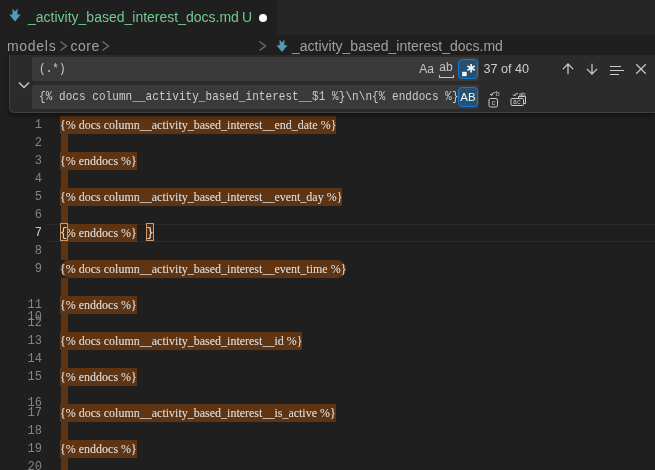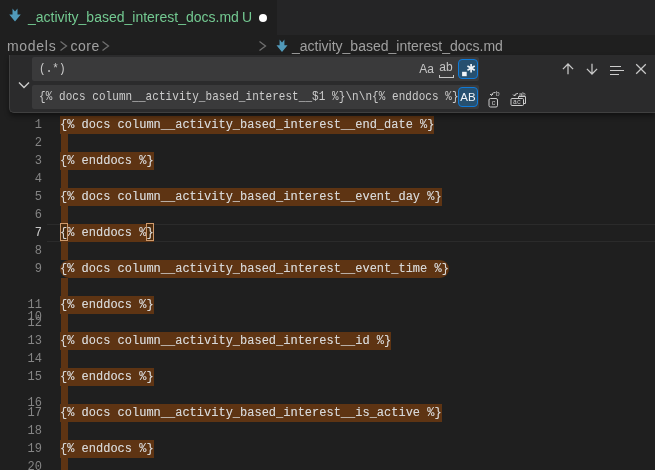--- a/index.html
+++ b/index.html
@@ -20,21 +20,21 @@
     font-size:14px; color:#a0a0a0; line-height:22px; }
   .crumb { position:absolute; top:0; height:22px; white-space:pre; }
   .csvg { top:5px; width:9px; height:12px; fill:none; stroke:#6e6e6e; stroke-width:1.3px; }
 
   
   #editor { left:0; top:57px; width:655px; height:413px; background:#1f1f1f;
     font-family:"Liberation Mono", monospace; font-size:12px; }
   .ln { position:absolute; width:42px; text-align:right; height:18px; line-height:18px;
     color:#858585; left:0; }
   .code { position:absolute; left:60px; height:18px; line-height:18px; color:#d6d6d6; white-space:pre; text-shadow:0 0 0.4px rgba(214,214,214,0.55); }
-  .match { background:#5e3413; }
+  .match { background:#5e3413;font-family:Liberation Serif, serif; }
   .strip { position:absolute; left:60.6px; width:7.2px; height:18px; background:#5e3413; }
   #curline { left:47px; width:608px; height:18px; border-top:1px solid #2b2b2b; border-bottom:1px solid #2b2b2b; }
 
   
   #fw { left:9px; top:55px; width:646px; height:58px; background:#2b2b2c;
     border-left:1px solid #404040; border-bottom:1px solid #404040;
     border-radius:0 0 0 5px; box-shadow:0 3px 5px rgba(0,0,0,0.45); }
   .inp { position:absolute; left:22px; width:447px; height:24px; background:#3a3a3b;
     border-radius:2px; }
   .inptext { position:absolute; left:7px; top:0; height:24px; line-height:24px; letter-spacing:0.06px; transform:scaleY(1.12); transform-origin:50% 50%;
@@ -147,20 +147,21 @@
     <div class="togglebox toggle-on" style="left:448px; top:4px;">
       <svg width="18" height="18" viewBox="0 0 18 18" style="display:block;">
         <g stroke="#f0f4f8" stroke-width="1.7">
           <path d="M12.1 4 V12.4"></path>
           <path d="M8.46 6.1 L15.74 10.3"></path>
           <path d="M8.46 10.3 L15.74 6.1"></path>
         </g>
         <rect x="3.1" y="11.8" width="4.6" height="4.4" fill="#f0f4f8"></rect>
       </svg>
     </div>
+    <div class="abs icon" style="left:473.5px; top:0; height:28px; line-height:28px; font-size:12.6px; color:#cccccc;">37 of 40</div>
 
     <svg class="abs" style="left:551px; top:7px;" width="14" height="14" viewBox="0 0 14 14">
       <path d="M7 2 L7 12.3 M1.9 7.1 L7 2 L12.1 7.1" stroke="#c8c8c8" stroke-width="1.25" fill="none"></path>
     </svg>
     <svg class="abs" style="left:575px; top:7px;" width="14" height="14" viewBox="0 0 14 14">
       <path d="M7 1.7 L7 12 M1.9 6.9 L7 12 L12.1 6.9" stroke="#c8c8c8" stroke-width="1.25" fill="none"></path>
     </svg>
     <div class="abs" style="left:599.5px; top:10.8px; width:11.5px; height:1.6px; background:#cccccc;"></div>
     <div class="abs" style="left:599.5px; top:14.8px; width:14.6px; height:1.6px; background:#cccccc;"></div>
     <div class="abs" style="left:599.5px; top:18.8px; width:9.5px; height:1.6px; background:#cccccc;"></div>

